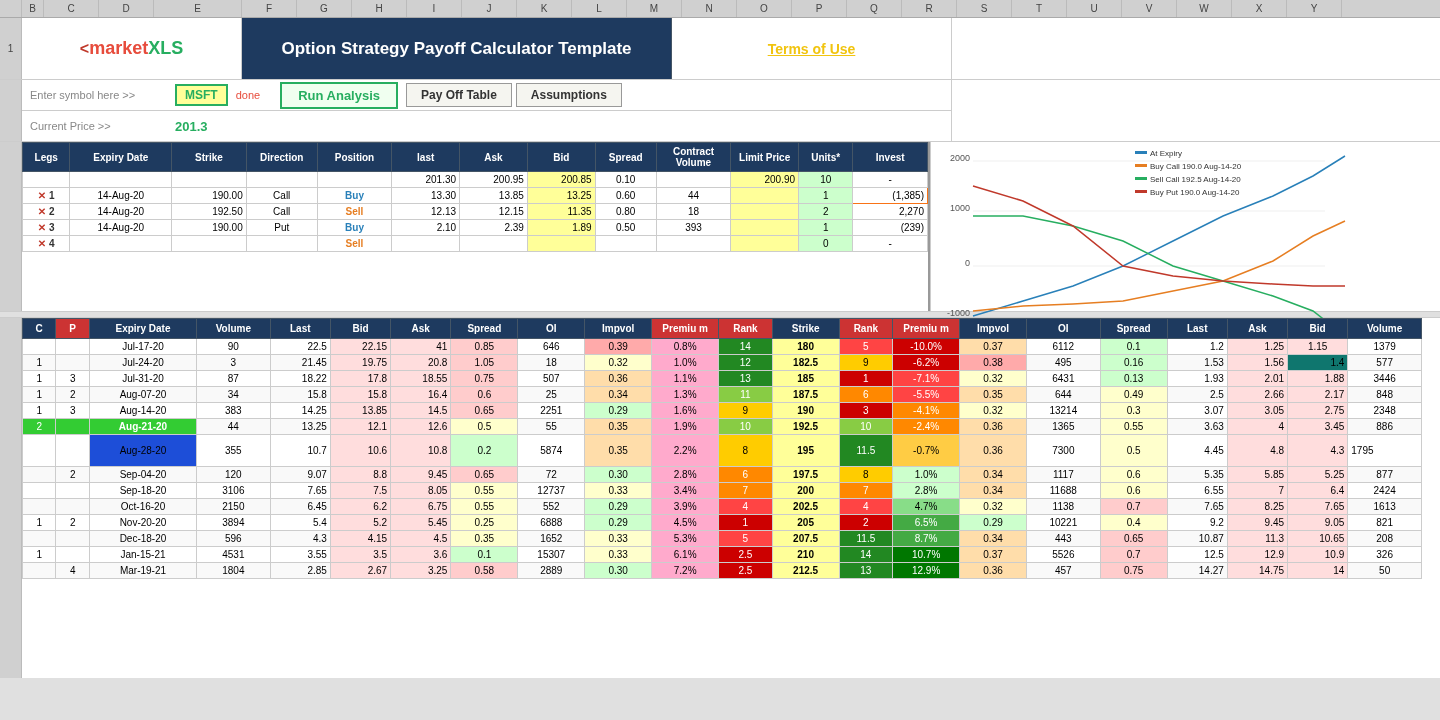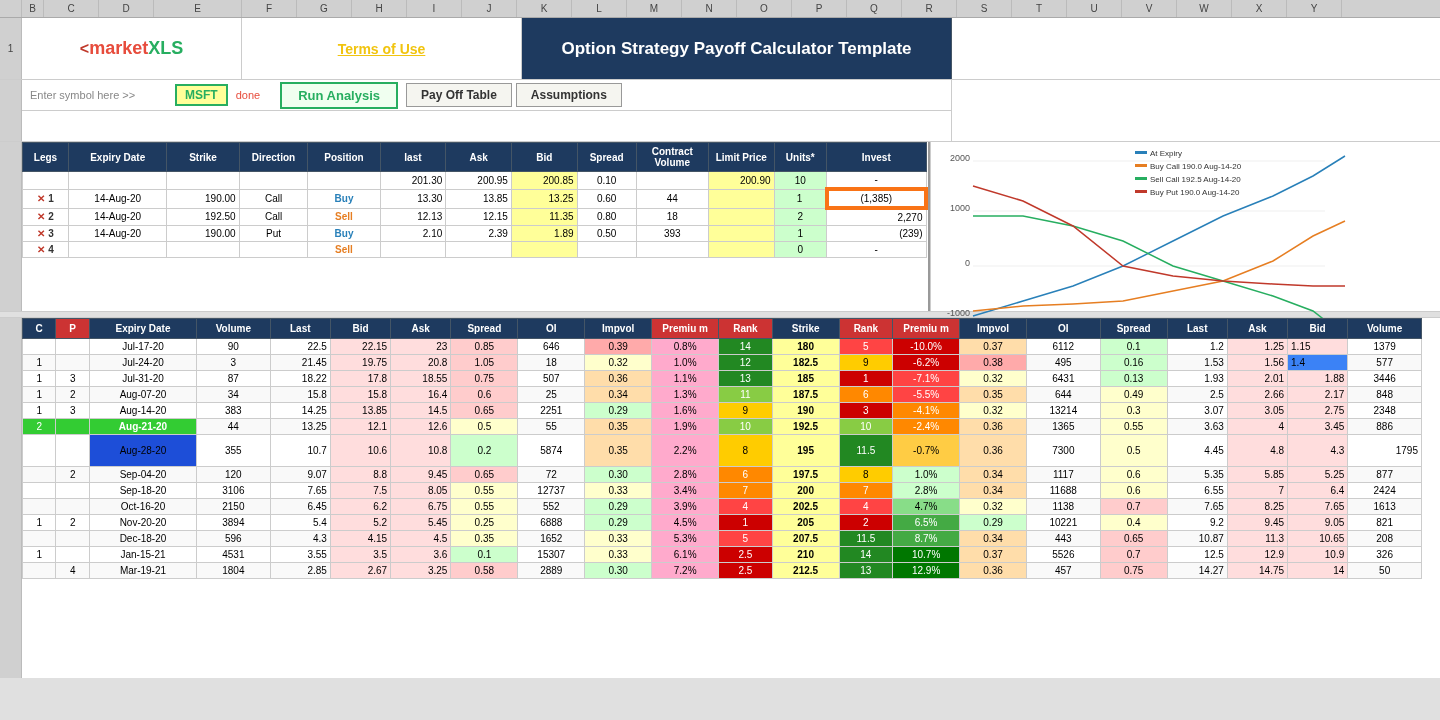--- a/index.html
+++ b/index.html
@@ -48,45 +48,49 @@
 
   <div style="display:flex; height:62px; border-bottom:1px solid #ccc;">
     <div style="width:22px; background:#d0d0d0; border-right:1px solid #bbb; display:flex; align-items:center; justify-content:center; font-size:10px; color:#444;">1</div>
 
     <div style="width:220px; background:white; display:flex; align-items:center; justify-content:center; border-right:1px solid #ccc;">
       <span style="color:#c0392b; font-size:16px; font-weight:bold;">&lt;</span>
         <span style="color:#e74c3c; font-size:18px; font-weight:bold;">market</span>
         <span style="color:#27ae60; font-size:18px; font-weight:bold;">XLS</span>
     </div>
 
+    <div style="width:430px; background:#1e3a5f; color:white; font-size:17px; font-weight:bold; display:flex; align-items:center; justify-content:center; border-right:1px solid #456;">
+      <span>Option Strategy Payoff Calculator Template</span>
+    </div>
+
     <div style="width:280px; background:white; display:flex; align-items:center; justify-content:center; border-right:1px solid #ccc;">
       <a href="#" style="color:#f1c40f; font-size:14px; font-weight:bold; text-decoration:underline;">Terms of Use</a>
-    </div>
-
-    <div style="width:430px; background:#1e3a5f; color:white; font-size:17px; font-weight:bold; display:flex; align-items:center; justify-content:center; border-right:1px solid #456;">
-      <span>Option Strategy Payoff Calculator Template</span>
     </div>
 
     <div style="flex:1; background:white;"></div>
   </div>
 
   <div style="display:flex; height:62px; border-bottom:1px solid #ccc; position:relative;">
     <div style="width:22px; background:#d0d0d0; border-right:1px solid #bbb;"></div>
 
     <div style="width:930px; background:white; display:flex; flex-direction:column; border-right:1px solid #ccc;">
 
       <div style="display:flex; align-items:center; height:31px; border-bottom:1px solid #ccc; padding: 0 8px;">
         <span style="color:#888; font-size:11px; width:145px;">Enter symbol here &gt;&gt;</span>
         <span style="background:#ffff99; border:2px solid #27ae60; padding:2px 8px; font-size:12px; font-weight:bold; color:#27ae60; margin-right:8px;">MSFT</span>
         <span style="color:#e74c3c; font-size:11px; margin-right:20px;">done</span>
         <button style="background:#f0fff0; border:2px solid #27ae60; color:#27ae60; font-size:13px; font-weight:bold; cursor:pointer; padding:4px 16px; margin-right:8px;">Run Analysis</button>
         <button style="background:#f5f5f0; border:1px solid #999; color:#333; font-size:12px; font-weight:bold; cursor:pointer; padding:4px 14px; margin-right:4px;">Pay Off Table</button>
         <button style="background:#f5f5f0; border:1px solid #999; color:#333; font-size:12px; font-weight:bold; cursor:pointer; padding:4px 14px;">Assumptions</button>
       </div>
 
+      <div style="display:flex; align-items:center; height:30px; padding:0 8px;">
+        <span style="color:#888; font-size:11px; width:145px;">Current Price &gt;&gt;</span>
+        <span style="color:#27ae60; font-size:13px; font-weight:bold;">201.3</span>
+      </div>
     </div>
 
     <div style="flex:1; background:white;"></div>
   </div>
 
   <div style="display:flex; height:170px; border-bottom:1px solid #ccc;">
     <div style="width:22px; background:#d0d0d0; border-right:1px solid #bbb;"></div>
 
     <div style="width:908px; background:white; border-right:2px solid #999; overflow:hidden;">
       <table style="border-collapse:collapse; width:100%; font-size:10px;">
@@ -131,21 +135,21 @@
             <td style="border:1px solid #ccc; padding:2px 3px; text-align:right;">190.00</td>
             <td style="border:1px solid #ccc; padding:2px 3px; text-align:center;">Call</td>
             <td style="border:1px solid #ccc; padding:2px 3px; text-align:center; color:#2980b9; font-weight:bold;">Buy</td>
             <td style="border:1px solid #ccc; padding:2px 3px; text-align:right;">13.30</td>
             <td style="border:1px solid #ccc; padding:2px 3px; text-align:right;">13.85</td>
             <td style="border:1px solid #ccc; padding:2px 3px; text-align:right; background:#ffff99;">13.25</td>
             <td style="border:1px solid #ccc; padding:2px 3px; text-align:center;">0.60</td>
             <td style="border:1px solid #ccc; padding:2px 3px; text-align:center;">44</td>
             <td style="border:1px solid #ccc; padding:2px 3px; background:#ffff99;"></td>
             <td style="border:1px solid #ccc; padding:2px 3px; text-align:center; background:#ccffcc;">1</td>
-            <td style="border:4px solid #f97316; padding:2px 20px; text-align:center;">(1,385)</td>
+            <td style="border:1px solid #f97316; padding:2px 3px; text-align:right;">(1,385)</td>
           </tr>
 
           <tr>
             <td style="border:1px solid #ccc; padding:2px 3px; text-align:center; color:#c0392b; font-weight:bold;">✕ <span style="color:#333;">2</span></td>
             <td style="border:1px solid #ccc; padding:2px 3px; text-align:center;">14-Aug-20</td>
             <td style="border:1px solid #ccc; padding:2px 3px; text-align:right;">192.50</td>
             <td style="border:1px solid #ccc; padding:2px 3px; text-align:center;">Call</td>
             <td style="border:1px solid #ccc; padding:2px 3px; text-align:center; color:#e67e22; font-weight:bold;">Sell</td>
             <td style="border:1px solid #ccc; padding:2px 3px; text-align:right;">12.13</td>
             <td style="border:1px solid #ccc; padding:2px 3px; text-align:right;">12.15</td>
@@ -274,35 +278,35 @@
           </tr>
         </thead>
         <tbody id="data-table-body">
         <tr>
     <td style="border:1px solid #ccc; padding:2px 3px; text-align:center; background:#ffffff;"></td>
     <td style="border:1px solid #ccc; padding:2px 3px; text-align:center; background:#ffffff;"></td>
     <td style="border:1px solid #ccc; padding:2px 3px; text-align:center; background:#ffffff;">Jul-17-20</td>
     <td style="border:1px solid #ccc; padding:2px 3px; text-align:center; background:#ffffff;">90</td>
     <td style="border:1px solid #ccc; padding:2px 3px; text-align:right; background:#ffffff;">22.5</td>
     <td style="border:1px solid #ccc; padding:2px 3px; text-align:right; background:#ffdddd;">22.15</td>
-    <td style="border:1px solid #ccc; padding:2px 3px; text-align:right; background:#ffdddd;">23</td>
+    <td style="border:1px solid #ccc; padding:2px 3px; text-align:right; background:#ffdddd;">41</td>
     <td style="border:1px solid #ccc; padding:2px 3px; text-align:center; background:#ffcccc;">0.85</td>
     <td style="border:1px solid #ccc; padding:2px 3px; text-align:center; background:#ffffff;">646</td>
     <td style="border:1px solid #ccc; padding:2px 3px; text-align:center; background:#ffaaaa;">0.39</td>
     <td style="border:1px solid #ccc; padding:2px 3px; text-align:center; background:#ffaacc;">0.8%</td>
     <td style="border:1px solid #ccc; padding:2px 3px; text-align:center; background:#228822; color:white;">14</td>
     <td style="border:1px solid #ccc; padding:2px 3px; text-align:center; background:#ffff99; font-weight:bold;">180</td>
     <td style="border:1px solid #ccc; padding:2px 3px; text-align:center; background:#ff4444; color:white;">5</td>
     <td style="border:1px solid #ccc; padding:2px 3px; text-align:center; background:#cc0000; color:white;">-10.0%</td>
     <td style="border:1px solid #ccc; padding:2px 3px; text-align:center; background:#ffddaa;">0.37</td>
     <td style="border:1px solid #ccc; padding:2px 3px; text-align:center; background:#ffffff;">6112</td>
     <td style="border:1px solid #ccc; padding:2px 3px; text-align:center; background:#ccffcc;">0.1</td>
     <td style="border:1px solid #ccc; padding:2px 3px; text-align:right; background:#ffffff;">1.2</td>
     <td style="border:1px solid #ccc; padding:2px 3px; text-align:right; background:#ffdddd;">1.25</td>
-    <td style="border:1px solid #ccc; padding:2px 3px; text-align:left; background:#ffdddd;">1.15</td>
+    <td style="border:1px solid #ccc; padding:2px 3px; text-align:center; background:#ffdddd;">1.15</td>
     <td style="border:1px solid #ccc; padding:2px 3px; text-align:center; background:#ffffff;">1379</td>
   </tr>
             <tr>
     <td style="border:1px solid #ccc; padding:2px 3px; text-align:center; background:#f9f9f9;">1</td>
     <td style="border:1px solid #ccc; padding:2px 3px; text-align:center; background:#f9f9f9;"></td>
     <td style="border:1px solid #ccc; padding:2px 3px; text-align:center; background:#f9f9f9;">Jul-24-20</td>
     <td style="border:1px solid #ccc; padding:2px 3px; text-align:center; background:#f9f9f9;">3</td>
     <td style="border:1px solid #ccc; padding:2px 3px; text-align:right; background:#f9f9f9;">21.45</td>
     <td style="border:1px solid #ccc; padding:2px 3px; text-align:right; background:#ffdddd;">19.75</td>
     <td style="border:1px solid #ccc; padding:2px 3px; text-align:right; background:#ffdddd;">20.8</td>
@@ -312,21 +316,21 @@
     <td style="border:1px solid #ccc; padding:2px 3px; text-align:center; background:#ffaacc;">1.0%</td>
     <td style="border:1px solid #ccc; padding:2px 3px; text-align:center; background:#228822; color:white;">12</td>
     <td style="border:1px solid #ccc; padding:2px 3px; text-align:center; background:#ffff99; font-weight:bold;">182.5</td>
     <td style="border:1px solid #ccc; padding:2px 3px; text-align:center; background:#ffcc00; color:black;">9</td>
     <td style="border:1px solid #ccc; padding:2px 3px; text-align:center; background:#cc0000; color:white;">-6.2%</td>
     <td style="border:1px solid #ccc; padding:2px 3px; text-align:center; background:#ffaaaa;">0.38</td>
     <td style="border:1px solid #ccc; padding:2px 3px; text-align:center; background:#f9f9f9;">495</td>
     <td style="border:1px solid #ccc; padding:2px 3px; text-align:center; background:#ccffcc;">0.16</td>
     <td style="border:1px solid #ccc; padding:2px 3px; text-align:right; background:#f9f9f9;">1.53</td>
     <td style="border:1px solid #ccc; padding:2px 3px; text-align:right; background:#ffdddd;">1.56</td>
-    <td style="border:1px solid #ccc; padding:2px 3px; background:#3b82f6;">1.4</td>
+    <td style="border:1px solid #ccc; padding:2px 3px; text-align:right; background:#0f766e;">1.4</td>
     <td style="border:1px solid #ccc; padding:2px 3px; text-align:center; background:#f9f9f9;">577</td>
   </tr>
             <tr>
     <td style="border:1px solid #ccc; padding:2px 3px; text-align:center; background:#ffffff;">1</td>
     <td style="border:1px solid #ccc; padding:2px 3px; text-align:center; background:#ffffff;">3</td>
     <td style="border:1px solid #ccc; padding:2px 3px; text-align:center; background:#ffffff;">Jul-31-20</td>
     <td style="border:1px solid #ccc; padding:2px 3px; text-align:center; background:#ffffff;">87</td>
     <td style="border:1px solid #ccc; padding:2px 3px; text-align:right; background:#ffffff;">18.22</td>
     <td style="border:1px solid #ccc; padding:2px 3px; text-align:right; background:#ffdddd;">17.8</td>
     <td style="border:1px solid #ccc; padding:2px 3px; text-align:right; background:#ffdddd;">18.55</td>
@@ -433,21 +437,21 @@
     <td style="border:1px solid #ccc; padding:2px 3px; text-align:center; background:#ffcc00; color:black;">8</td>
     <td style="border:1px solid #ccc; padding:2px 3px; text-align:center; background:#ffff99; font-weight:bold;">195</td>
     <td style="border:1px solid #ccc; padding:2px 3px; text-align:center; background:#228822; color:white;">11.5</td>
     <td style="border:1px solid #ccc; padding:2px 3px; text-align:center; background:#ffcc44; color:black;">-0.7%</td>
     <td style="border:1px solid #ccc; padding:2px 3px; text-align:center; background:#ffddaa;">0.36</td>
     <td style="border:1px solid #ccc; padding:2px 3px; text-align:center; background:#ffffff;">7300</td>
     <td style="border:1px solid #ccc; padding:2px 3px; text-align:center; background:#ffffcc;">0.5</td>
     <td style="border:1px solid #ccc; padding:2px 3px; text-align:right; background:#ffffff;">4.45</td>
     <td style="border:1px solid #ccc; padding:2px 3px; text-align:right; background:#ffdddd;">4.8</td>
     <td style="border:1px solid #ccc; padding:2px 3px; text-align:right; background:#ffdddd;">4.3</td>
-    <td style="border:1px solid #ccc; padding:2px 3px; text-align:right; background:#ffffff;margin-left:40px;">1795</td>
+    <td style="border:1px solid #ccc; padding:2px 3px; text-align:left; background:#ffffff;margin-left:40px;">1795</td>
   </tr>
             <tr>
     <td style="border:1px solid #ccc; padding:2px 3px; text-align:center; background:#f9f9f9;"></td>
     <td style="border:1px solid #ccc; padding:2px 3px; text-align:center; background:#f9f9f9;">2</td>
     <td style="border:1px solid #ccc; padding:2px 3px; text-align:center; background:#f9f9f9;">Sep-04-20</td>
     <td style="border:1px solid #ccc; padding:2px 3px; text-align:center; background:#f9f9f9;">120</td>
     <td style="border:1px solid #ccc; padding:2px 3px; text-align:right; background:#f9f9f9;">9.07</td>
     <td style="border:1px solid #ccc; padding:2px 3px; text-align:right; background:#ffdddd;">8.8</td>
     <td style="border:1px solid #ccc; padding:2px 3px; text-align:right; background:#ffdddd;">9.45</td>
     <td style="border:1px solid #ccc; padding:2px 3px; text-align:center; background:#ffcccc;">0.65</td>

